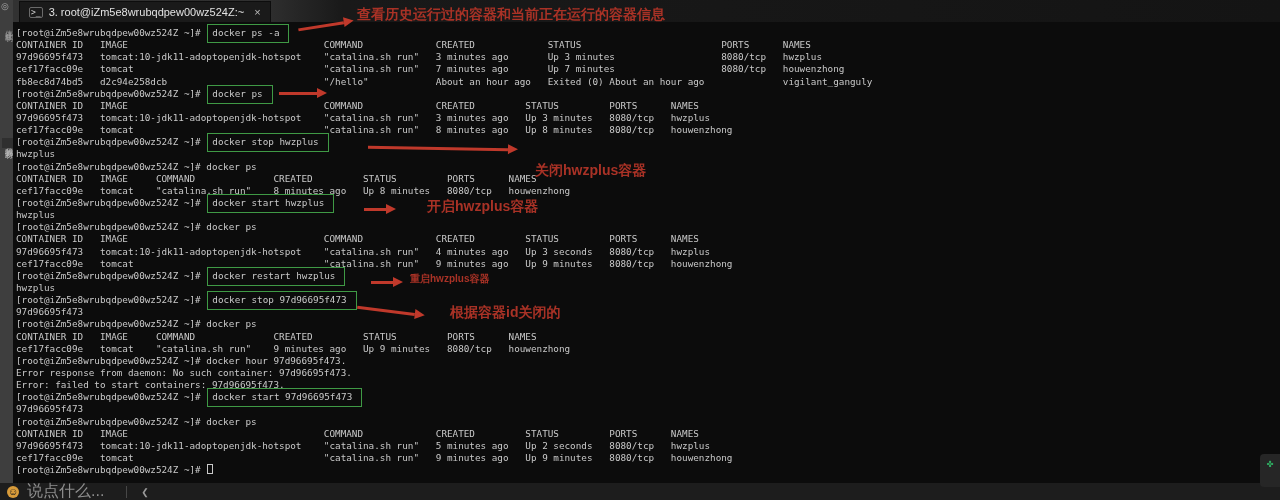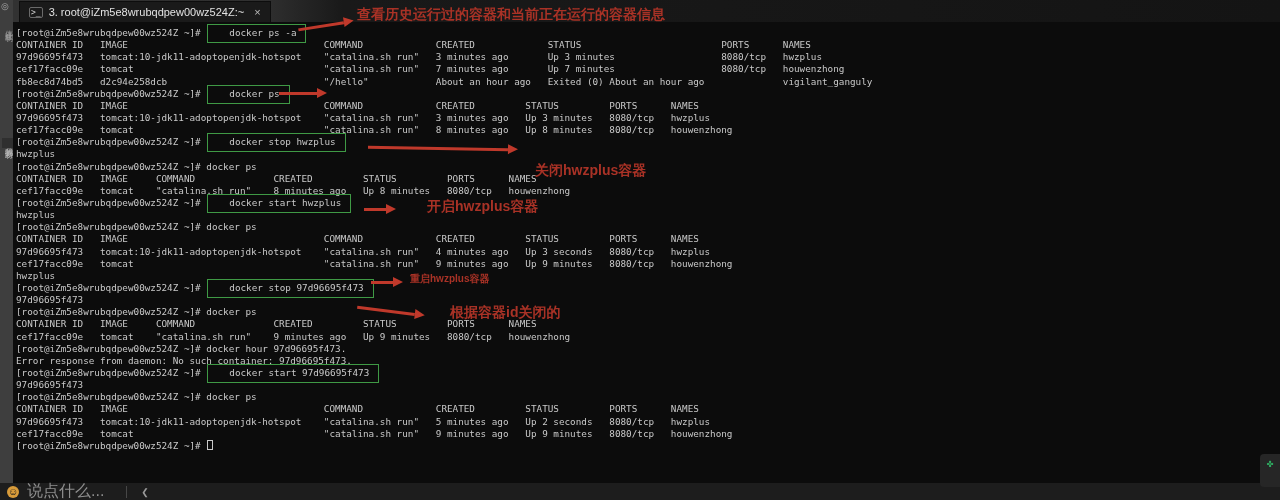--- a/index.html
+++ b/index.html
@@ -23,21 +23,21 @@
          display:flex; align-items:center; gap:6px; padding:0 9px;
          font-family:"Liberation Sans", sans-serif; font-size:11px; border:1px solid #0d0d0d; border-bottom:none; }
   .tab-icon { font-family:"DejaVu Sans Mono", monospace; font-size:8px; color:#cfcfcf;
               border:1px solid #6a6a6a; padding:0 1px; border-radius:2px; }
   .tab-close { color:#bdbdbd; font-size:11px; margin-left:4px; }
 
   
   .terminal { position:absolute; left:13px; top:22px; right:0; bottom:17px; padding:5px 0 0 3px;
               font:9.3px/12.15px "DejaVu Sans Mono", monospace; color:#c9c9c9; z-index:1; overflow:hidden; }
   .tline { white-space:pre; height:12.15px; }
-  .boxed { display:inline-block; border:1.5px solid #3f9a45; padding:2px 9px 3px 21px;
+  .boxed { display:inline-block; border:1.5px solid #3f9a45; padding:2px 9px 3px 4px;
            margin:-5px 0 -4px 1px; vertical-align:baseline; }
   .cursor { display:inline-block; width:6px; height:10px; border:1px solid #c9c9c9;
             vertical-align:-1px; margin-left:1px; }
 
   
   .annotations { position:absolute; inset:0; z-index:4; pointer-events:none;
                  font-family:"Liberation Sans", sans-serif; }
   .ann-text { position:absolute; color:#a93226; font-weight:bold; white-space:nowrap; }
   .ann1 { left:357px; top:6px;  font-size:14px; }
   .ann2 { left:333px; top:82px; font-size:13px; }
@@ -104,28 +104,30 @@
       <div class="tline">hwzplus</div>
       <div class="tline"><span>[root@iZm5e8wrubqdpew00wz524Z ~]# </span><span>docker ps</span></div>
       <div class="tline">CONTAINER ID   IMAGE     COMMAND              CREATED         STATUS         PORTS      NAMES</div>
       <div class="tline">cef17facc09e   tomcat    "catalina.sh run"    8 minutes ago   Up 8 minutes   8080/tcp   houwenzhong</div>
       <div class="tline"><span>[root@iZm5e8wrubqdpew00wz524Z ~]# </span><span class="boxed">docker start hwzplus</span></div>
       <div class="tline">hwzplus</div>
       <div class="tline"><span>[root@iZm5e8wrubqdpew00wz524Z ~]# </span><span>docker ps</span></div>
       <div class="tline">CONTAINER ID   IMAGE                                   COMMAND             CREATED         STATUS         PORTS      NAMES</div>
       <div class="tline">97d96695f473   tomcat:10-jdk11-adoptopenjdk-hotspot    "catalina.sh run"   4 minutes ago   Up 3 seconds   8080/tcp   hwzplus</div>
       <div class="tline">cef17facc09e   tomcat                                  "catalina.sh run"   9 minutes ago   Up 9 minutes   8080/tcp   houwenzhong</div>
+      <div class="tline"><span>[root@iZm5e8wrubqdpew00wz524Z ~]# </span><span class="boxed">docker restart hwzplus</span></div>
       <div class="tline">hwzplus</div>
       <div class="tline"><span>[root@iZm5e8wrubqdpew00wz524Z ~]# </span><span class="boxed">docker stop 97d96695f473</span></div>
       <div class="tline">97d96695f473</div>
       <div class="tline"><span>[root@iZm5e8wrubqdpew00wz524Z ~]# </span><span>docker ps</span></div>
       <div class="tline">CONTAINER ID   IMAGE     COMMAND              CREATED         STATUS         PORTS      NAMES</div>
       <div class="tline">cef17facc09e   tomcat    "catalina.sh run"    9 minutes ago   Up 9 minutes   8080/tcp   houwenzhong</div>
       <div class="tline"><span>[root@iZm5e8wrubqdpew00wz524Z ~]# </span><span>docker hour 97d96695f473.</span></div>
       <div class="tline">Error response from daemon: No such container: 97d96695f473.</div>
+      <div class="tline">Error: failed to start containers: 97d96695f473.</div>
       <div class="tline"><span>[root@iZm5e8wrubqdpew00wz524Z ~]# </span><span class="boxed">docker start 97d96695f473</span></div>
       <div class="tline">97d96695f473</div>
       <div class="tline"><span>[root@iZm5e8wrubqdpew00wz524Z ~]# </span><span>docker ps</span></div>
       <div class="tline">CONTAINER ID   IMAGE                                   COMMAND             CREATED         STATUS         PORTS      NAMES</div>
       <div class="tline">97d96695f473   tomcat:10-jdk11-adoptopenjdk-hotspot    "catalina.sh run"   5 minutes ago   Up 2 seconds   8080/tcp   hwzplus</div>
       <div class="tline">cef17facc09e   tomcat                                  "catalina.sh run"   9 minutes ago   Up 9 minutes   8080/tcp   houwenzhong</div>
       <div class="tline"><span>[root@iZm5e8wrubqdpew00wz524Z ~]# </span><span class="cursor"></span></div>
     </div>
 
   <div class="annotations">

